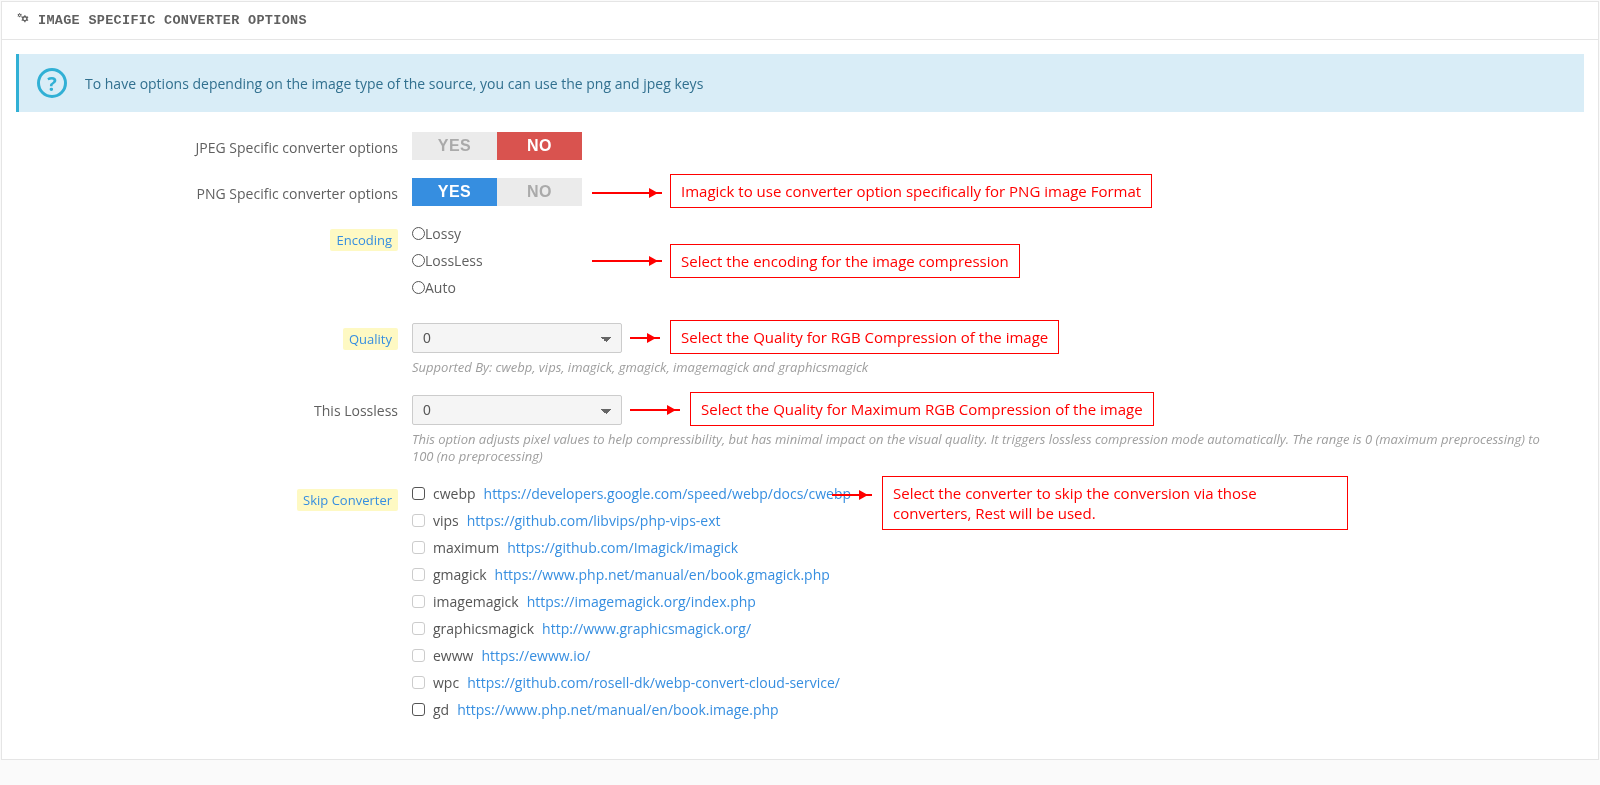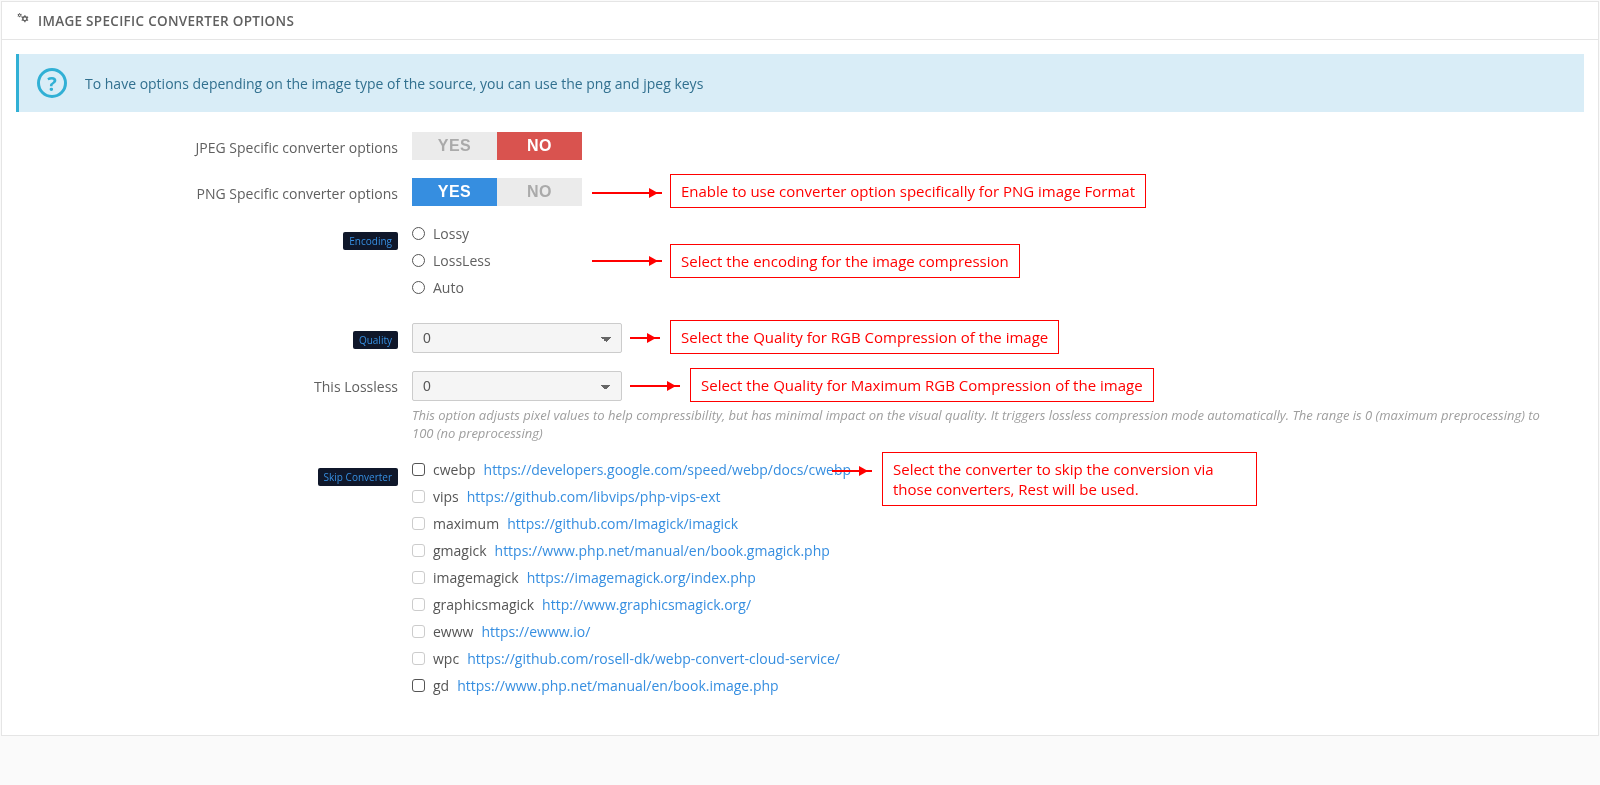--- a/index.html
+++ b/index.html
@@ -1,33 +1,33 @@
 <!DOCTYPE html>
 <html><head>
 <meta charset="utf-8">
 <style>
 * { box-sizing: border-box; margin: 0; padding: 0; }
 body { font-family: "Open Sans", "Segoe UI", Arial, sans-serif; font-size: 13px; color: #555; background: #fafafa; }
 .outer-panel { margin: 1px; border: 1px solid #e5e5e5; background: #fff; }
-.panel-header { padding: 9px 15px; border-bottom: 1px solid #e5e5e5; display: flex; align-items: center; gap: 6px; }
+.panel-header { padding: 9px 15px; border-bottom: 1px solid #e5e5e5; display: flex; align-items: center; gap: 6px; font-family: Liberation Mono, monospace; }
 .panel-title { font-size: 13.5px; font-weight: 600; letter-spacing: 0.3px; color: #606060; text-transform: uppercase; }
 .panel-body { padding: 14px; }
 .info-box { background: #d9edf7; border-left: 3px solid #31b0d5; display: flex; align-items: center; padding: 14px 18px; gap: 18px; color: #31708f; font-size: 14px; }
 .info-icon { width: 30px; height: 30px; border-radius: 50%; border: 3px solid #31b0d5; color: #31b0d5; font-weight: 700; font-size: 20px; display: inline-flex; align-items: center; justify-content: center; flex: 0 0 auto; }
 .form-area { padding-top: 20px; }
 .row { display: flex; align-items: flex-start; margin-bottom: 18px; }
 .label-col { flex: 0 0 396px; text-align: right; padding-right: 14px; padding-top: 6px; font-size: 14px; color: #606060; }
-.label-badge { background: #0f172a; color: #368ee0; padding: 2px 6px; border-radius: 2px; font-size: 10px; }
+.label-badge { background: #fef9c3; color: #368ee0; padding: 2px 6px; border-radius: 2px; font-size: 13px; }
 .ctrl-col { flex: 1; position: relative; }
 .toggle { display: inline-flex; }
 .toggle-btn { width: 85px; height: 28px; display: inline-flex; align-items: center; justify-content: center; font-size: 16px; font-weight: 600; letter-spacing: 0.5px; border: none; cursor: pointer; }
 .toggle-btn.yes-active { background: #368ee0; color: #fff; }
 .toggle-btn.no-active { background: #d9534f; color: #fff; }
 .toggle-btn.inactive { background: #ebebeb; color: #aaa; }
-.radio-row { display: flex; align-items: center; margin-bottom: 8px; gap: 8px; font-size: 14px; color: #606060; }
+.radio-row { display: flex; align-items: center; margin-bottom: 8px; font-size: 14px; color: #606060; }
 .radio-circle { width: 13px; height: 13px; border: 1.5px solid #555; border-radius: 50%; display: inline-block; }
 .select { width: 210px; height: 30px; border: 1px solid #ccc; background: #f5f5f5; border-radius: 2px; padding: 0 24px 0 10px; appearance: none; font-size: 14px; color: #555; background-image: linear-gradient(45deg, transparent 50%, #666 50%), linear-gradient(135deg, #666 50%, transparent 50%); background-position: calc(100% - 15px) 13px, calc(100% - 10px) 13px; background-size: 5px 5px, 5px 5px; background-repeat: no-repeat; }
 .help-text { font-style: italic; color: #9e9e9e; font-size: 13px; margin-top: 6px; max-width: 1140px; line-height: 1.35; }
 .check-row { display: flex; align-items: center; gap: 8px; font-size: 14px; color: #555; margin-bottom: 8px; }
 .check-box { width: 13px; height: 13px; border: 1.5px solid #555; border-radius: 3px; display: inline-block; }
 .check-box.disabled { border-color: #ccc; }
 .link { color: #368ee0; text-decoration: none; }
 .annotation { position: absolute; border: 1.5px solid #ff0000; color: #ff0000; padding: 6px 10px; font-size: 15px; background: #fff; }
 .arrow { position: absolute; height: 2px; background: #ff0000; top: 14px; }
 .arrow::after { content: ""; position: absolute; right: -1px; top: -4px; border: 5px solid transparent; border-left: 9px solid #ff0000; }
@@ -64,21 +64,21 @@
       </div>
 
       <div class="row">
         <div class="label-col">PNG Specific converter options</div>
         <div class="ctrl-col">
           <div class="toggle">
             <button class="toggle-btn yes-active">YES</button>
             <button class="toggle-btn inactive">NO</button>
           </div>
           <div class="arrow" style="left:180px; width:70px;"></div>
-          <div class="annotation" style="left:258px; top:-4px;">Enable to use converter option specifically for PNG image Format</div>
+          <div class="annotation" style="left:258px; top:-4px;">Imagick to use converter option specifically for PNG image Format</div>
         </div>
       </div>
 
       <div class="row">
         <div class="label-col"><span class="label-badge">Encoding</span></div>
         <div class="ctrl-col">
           <div class="radio-row">
               <span class="radio-circle"></span>
               <span>Lossy</span>
             </div>
@@ -92,40 +92,41 @@
             </div>
           <div class="arrow" style="left:180px; width:70px; top:36px;"></div>
           <div class="annotation" style="left:258px; top:20px;">Select the encoding for the image compression</div>
         </div>
       </div>
 
       <div class="row">
         <div class="label-col"><span class="label-badge">Quality</span></div>
         <div class="ctrl-col">
           <select class="select"><option>0</option></select>
+          <div class="help-text">Supported By: cwebp, vips, imagick, gmagick, imagemagick and graphicsmagick</div>
           <div class="arrow" style="left:218px; width:30px;"></div>
           <div class="annotation" style="left:258px; top:-3px;text-align:right;">Select the Quality for RGB Compression of the image</div>
         </div>
       </div>
 
       <div class="row" style="margin-top:14px;">
         <div class="label-col">This Lossless</div>
         <div class="ctrl-col">
           <select class="select"><option>0</option></select>
           <div class="help-text">This option adjusts pixel values to help compressibility, but has minimal impact on the visual quality. It triggers lossless compression mode automatically. The range is 0 (maximum preprocessing) to 100 (no preprocessing)</div>
           <div class="arrow" style="left:218px; width:50px;"></div>
           <div class="annotation" style="left:278px; top:-3px;text-align:right;">Select the Quality for Maximum RGB Compression of the image</div>
         </div>
       </div>
 
       <div class="row" style="margin-top:18px;">
         <div class="label-col"><span class="label-badge">Skip Converter</span></div>
         <div class="ctrl-col" id="skip-list">
           <div class="arrow" style="left:420px; width:40px; top:10px;"></div>
-          <div class="annotation" style="left:470px; top:-8px; width:375px;">Select the converter to skip the conversion via those converters, Rest will be used.</div>
+          <div class="annotation" style="left:470px; top:-8px; width:466px;">Select the converter to skip the conversion via those converters, Rest will be used.</div>
         <div class="check-row">
               <span class="check-box"></span>
               <span>cwebp</span>
               <a class="link" href="#">https://developers.google.com/speed/webp/docs/cwebp</a>
             </div>
             <div class="check-row">
               <span class="check-box disabled"></span>
               <span>vips</span>
               <a class="link" href="#">https://github.com/libvips/php-vips-ext</a>
             </div>

